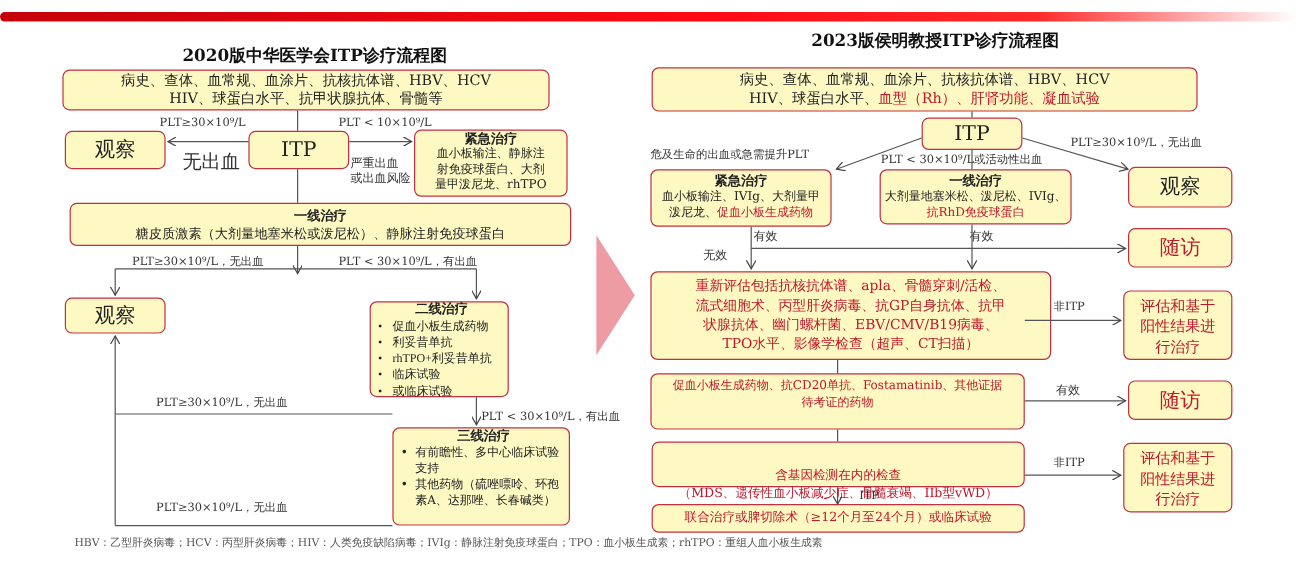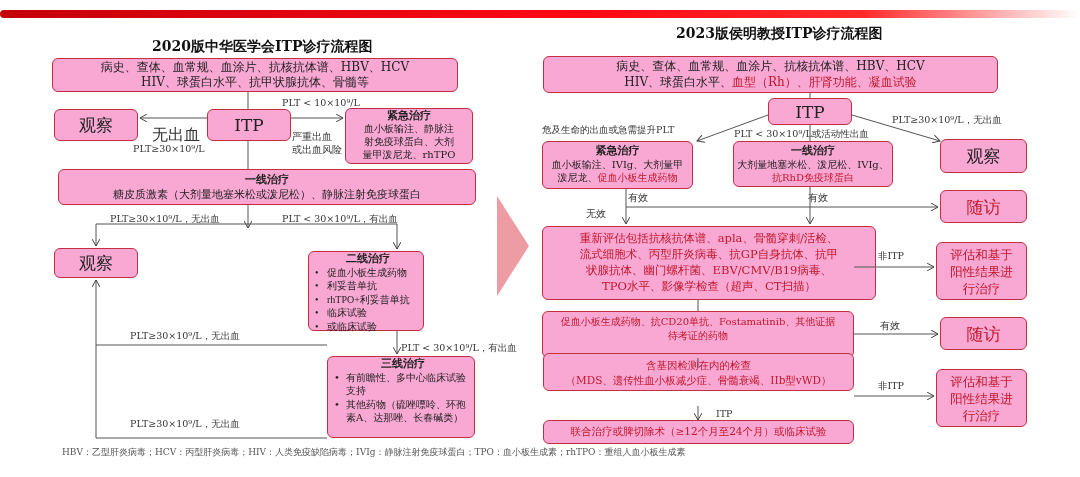--- a/index.html
+++ b/index.html
@@ -1,21 +1,21 @@
 <!DOCTYPE html>
 <html><head>
 <meta charset="utf-8">
 <style>
   html, body { margin:0; padding:0; }
   body { width:1080px; height:477px; background:#ffffff; position:relative; overflow:hidden;
          font-family:"DejaVu Serif", "Liberation Serif", serif; color:#222; }
   .topbar { position:absolute; left:0; top:10px; width:1080px; height:8px; border-radius:4px;
             background:linear-gradient(90deg,#c4000a 0%,#ff0a14 55%,#ff2a2a 80%,rgba(255,255,255,0) 100%); }
   .title { position:absolute; font-weight:bold; font-size:14px; color:#111; white-space:nowrap; }
-  .box { position:absolute; border:1.5px solid #c23040; border-radius:6px; background:#f9a8d4;
+  .box { position:absolute; border:1.5px solid #c23040; border-radius:6px; background:#fef9c3;
          box-sizing:border-box; text-align:center; font-size:11px; line-height:14px; color:#222; }
   .box .h { font-weight:bold; font-size:11px; }
   .big { font-size:17px; display:flex; align-items:center; justify-content:center; }
   .red { color:#c0172a; }
   .lbl { position:absolute; font-size:9.5px; color:#333; white-space:nowrap; line-height:11px; }
   .list { text-align:left; padding-left:4px; }
   .list div { position:relative; padding-left:14px; }
   .list div::before { content:"•"; position:absolute; left:2px; }
   .foot { position:absolute; left:62px; top:446px; font-size:9px; color:#555; white-space:nowrap; }
   .chev { position:absolute; left:497px; top:196px; width:0; height:0;
@@ -28,21 +28,21 @@
 
 <div class="topbar"></div>
 
 <div class="title" style="left:152px;top:38px;">2020版中华医学会ITP诊疗流程图</div>
 
 <div class="box" style="left:52px;top:58px;width:406px;height:34px;font-size:12px;line-height:15px;padding-top:1px;">
   <div>病史、查体、血常规、血涂片、抗核抗体谱、HBV、HCV</div>
   <div>HIV、球蛋白水平、抗甲状腺抗体、骨髓等</div>
 </div>
 
-<div class="lbl" style="left:133px;top:97px;margin-top:46px;">PLT≥30×10⁹/L</div>
+<div class="lbl" style="left:133px;top:97px;">PLT≥30×10⁹/L</div>
 <div class="lbl" style="left:282px;top:97px;">PLT &lt; 10×10⁹/L</div>
 
 <div class="box big" style="left:54px;top:109px;width:84px;height:32px;">观察</div>
 <div class="box big" style="left:207px;top:109px;width:84px;height:32px;font-family:'DejaVu Serif',serif;">ITP</div>
 <div class="lbl" style="left:152px;top:129px;font-size:16px;">无出血</div>
 <div class="lbl" style="left:292px;top:130px;font-size:10px;line-height:13px;">
   <div>严重出血</div>
   <div>或出血风险</div>
 </div>
 
@@ -135,21 +135,21 @@
 </div>
 
 <div class="box red" style="left:542px;top:311px;width:312px;height:47px;font-size:10px;line-height:13.5px;padding-top:3px;color:#c0172a;">
   <div>促血小板生成药物、抗CD20单抗、Fostamatinib、其他证据</div>
   <div>待考证的药物</div>
 </div>
 
 <div class="lbl" style="left:880px;top:320px;font-size:10px;">有效</div>
 <div class="box big" style="left:940px;top:317px;width:87px;height:33px;color:#c0172a;">随访</div>
 
-<div class="box red" style="left:543px;top:353px;width:311px;height:38px;font-size:10.5px;line-height:15px;padding-top:4px;color:#c0172a;">
+<div class="box red" style="left:543px;top:368px;width:311px;height:38px;font-size:10.5px;line-height:15px;padding-top:20px;color:#c0172a;">
   <div>含基因检测在内的检查</div>
   <div>（MDS、遗传性血小板减少症、骨髓衰竭、IIb型vWD）</div>
 </div>
 
 <div class="lbl" style="left:878px;top:380px;">非ITP</div>
 
 <div class="box red" style="left:936px;top:369px;width:91px;height:58px;font-size:12.5px;line-height:17px;padding-top:3px;color:#c0172a;">
   <div>评估和基于</div>
   <div>阳性结果进</div>
   <div>行治疗</div>

